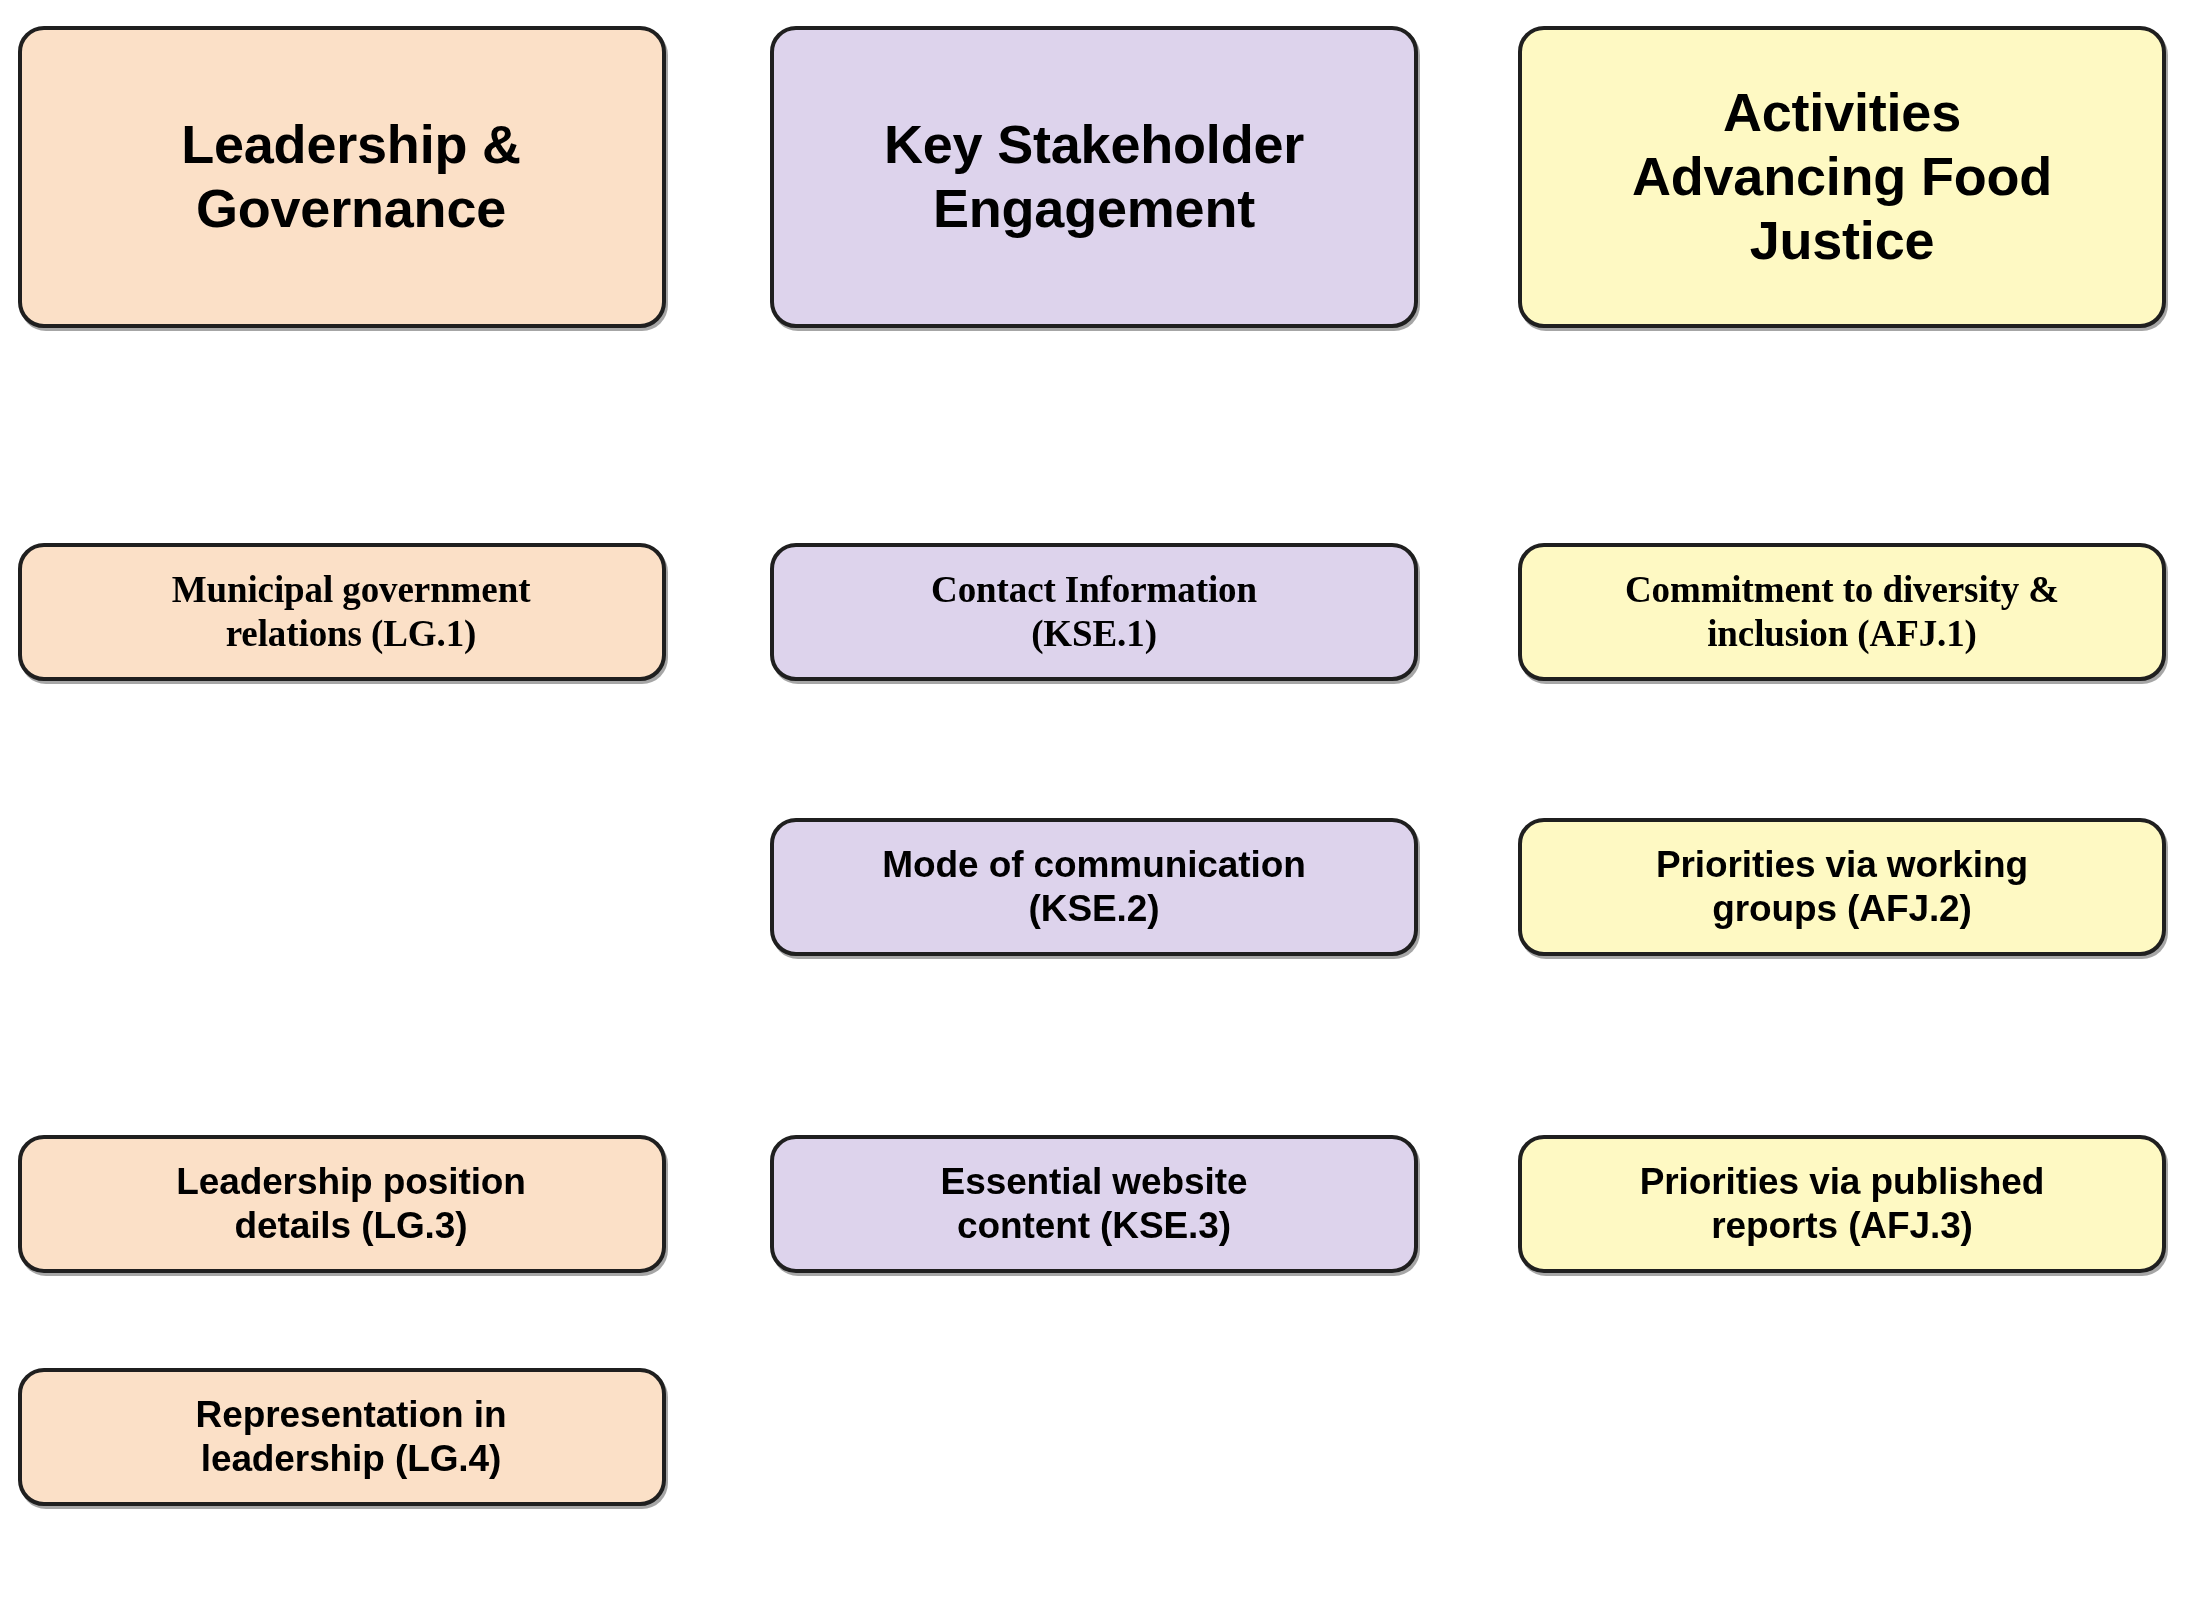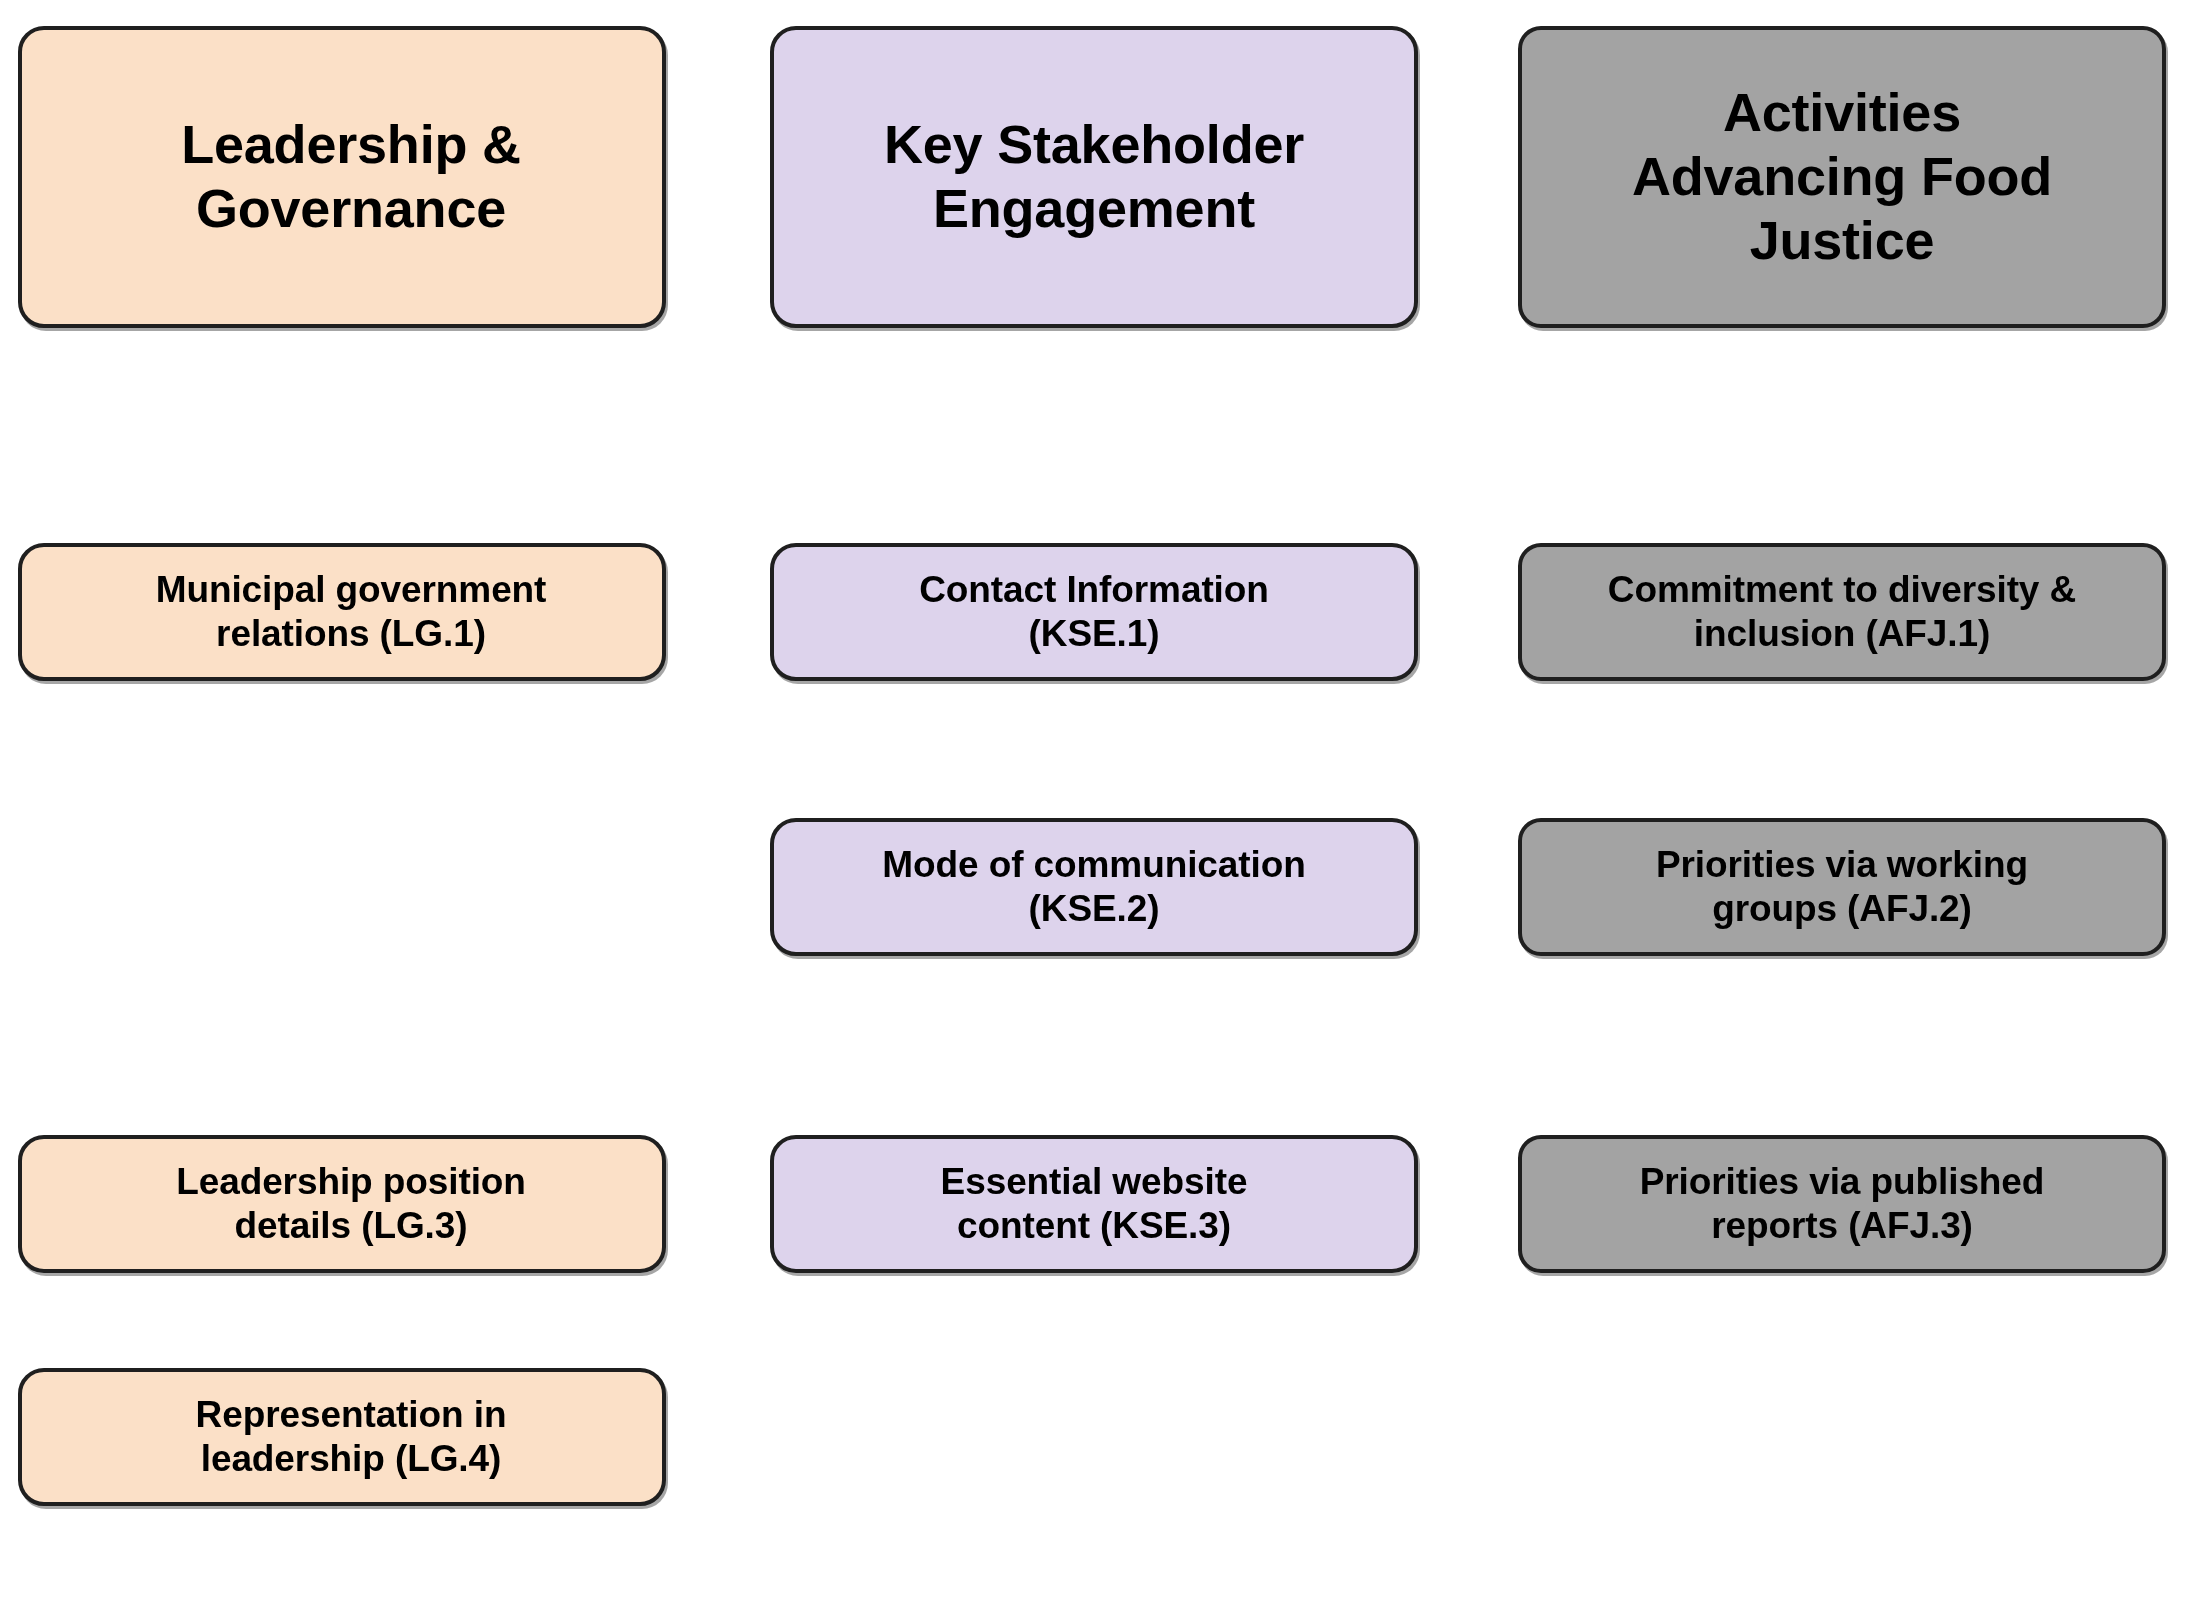--- a/index.html
+++ b/index.html
@@ -59,29 +59,29 @@
 
   .sub-node {
     left: 0;
     width: 648px;
     height: 138px;
     font-size: 37px;
     font-weight: bold;
     letter-spacing: -0.1px;
   }
 
-  .row-1 { top: 543px; }
+  .row-1 { top: 543px; font-family: Liberation Serif, serif; }
   .row-2 { top: 818px; }
   .row-3 { top: 1135px; }
   .row-4 { top: 1368px; }
 
   
   .fill-orange { background: #fbe0c7; padding-left: 36px; }
   .fill-purple { background: #ddd3ec; }
-  .fill-green  { background: #a3a3a3; border-radius: 23px; }
+  .fill-green  { background: #fef9c3; }
 
   .node-text {
     display: block;
     white-space: pre-line;
   }
 </style>
 </head>
 <body>
 
 <div id="diagram">

